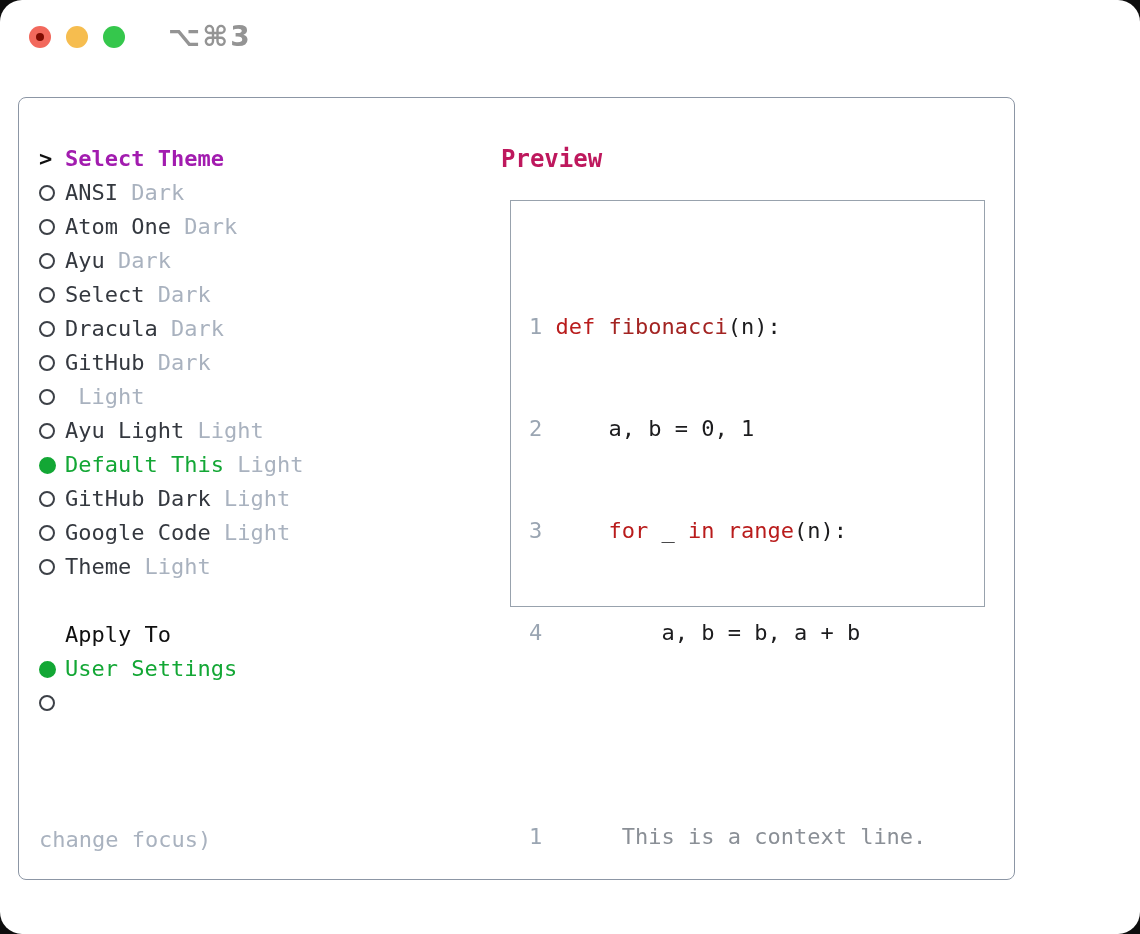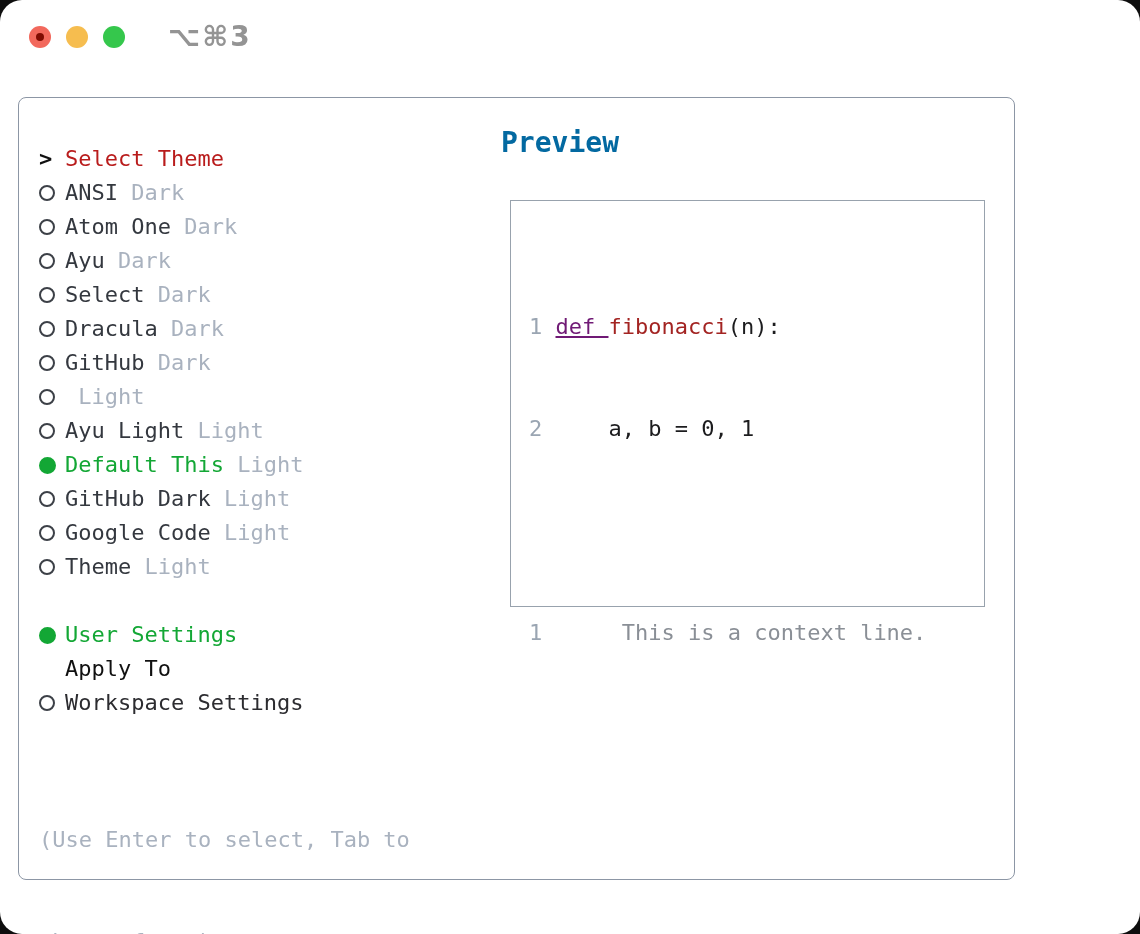--- a/index.html
+++ b/index.html
@@ -42,46 +42,46 @@
   .gap{height:34px;}
   .marker{
     width:26px;flex:0 0 26px;display:flex;align-items:center;height:34px;
   }
   .cursor-char{font-weight:700;color:#101010;}
   .radio{
     width:12px;height:12px;border:2px solid #3c4047;border-radius:50%;
     box-sizing:content-box;
   }
   .radio.filled{background:#13a735;border-color:#13a735;width:13px;height:13px;}
-  .hdr{font-weight:400;color:#b91c1c;}
+  .hdr{font-weight:700;color:#a21caf;}
   .t-name{color:#34383f;}
   .t-variant{color:#a9b2bf;}
   .selected .t-name{color:#13a735;}
   .opt-label{color:#2c2c30;}
   .opt-selected{color:#13a735;}
   .help{
     position:absolute;left:20px;top:657px;
     font-size:22px;line-height:34px;color:#a9b2bf;white-space:pre;
   }
   
   .preview-title{
-    position:absolute;left:482px;top:28px;height:34px;line-height:34px;
-    font-size:28px;font-weight:700;color:#0369a1;
+    position:absolute;left:482px;top:44px;height:34px;line-height:34px;
+    font-size:24px;font-weight:700;color:#be185d;
   }
   .preview-box{
     position:absolute;left:491px;top:102px;width:473px;height:405px;
     border:1.5px solid #98a2ad;background:#fff;
   }
   .code{
     position:absolute;left:18px;top:41px;
     font-size:22px;line-height:34px;white-space:pre;
   }
   .code-line{height:34px;}
   .num{color:#9aa5b2;}
-  .kw{color:#701a75;text-decoration:underline;}
+  .kw{color:#b91c1c;}
   .fn{color:#a32422;}
   .plain{color:#1c1c1e;}
   .ctx{color:#8a8f96;}
 </style>
 </head>
 <body>
 
 <div class="window">
 
   <div class="titlebar">
@@ -145,44 +145,44 @@
         <span class="t-name">Google Code</span><span class="t-variant"> </span><span class="t-variant">Light</span>
       </div>
       <div class="row">
         <span class="marker"><span class="radio"></span></span>
         <span class="t-name">Theme</span><span class="t-variant"> </span><span class="t-variant">Light</span>
       </div>
 
       <div class="gap"></div>
 
       <div class="row">
+        <span class="marker"></span>
+        <span class="hdr" style="font-weight:400;color:#101010;">Apply To</span>
+      </div>
+      <div class="row">
         <span class="marker"><span class="radio filled"></span></span>
         <span class="opt-selected">User Settings</span>
       </div>
       <div class="row">
-        <span class="marker"></span>
-        <span class="hdr" style="font-weight:400;color:#101010;">Apply To</span>
-      </div>
-      <div class="row">
         <span class="marker"><span class="radio"></span></span>
-        <span class="opt-label">Workspace Settings</span>
       </div>
     </div>
 
     <div class="help">
-      <div>(Use Enter to select, Tab to</div>
       <div>change focus)</div>
     </div>
 
     <div class="preview-title">Preview</div>
 
     <div class="preview-box">
       <div class="code">
         <div class="code-line"><span class="num">1 </span><span class="kw">def </span><span class="fn">fibonacci</span><span class="plain">(n):</span></div>
         <div class="code-line"><span class="num">2 </span><span class="plain">    a, b = 0, 1</span></div>
+        <div class="code-line"><span class="num">3 </span><span class="plain">    </span><span class="kw">for</span><span class="plain"> _ </span><span class="kw">in</span><span class="plain"> </span><span class="kw">range</span><span class="plain">(n):</span></div>
+        <div class="code-line"><span class="num">4 </span><span class="plain">        a, b = b, a + b</span></div>
         <div class="code-line"></div>
         <div class="code-line"><span class="num">1</span><span class="ctx">      This is a context line.</span></div>
         
         
       </div>
     </div>
 
   </div>
 </div>
 

